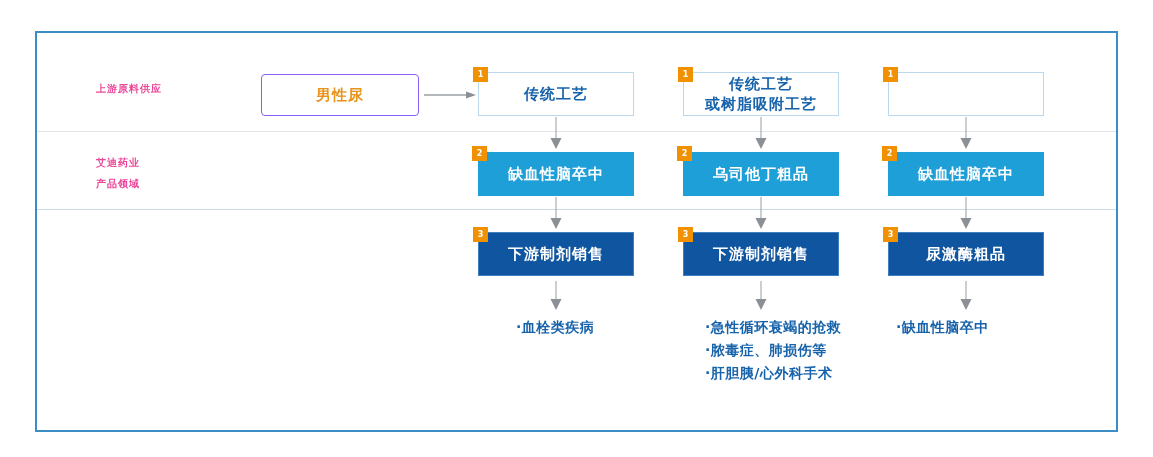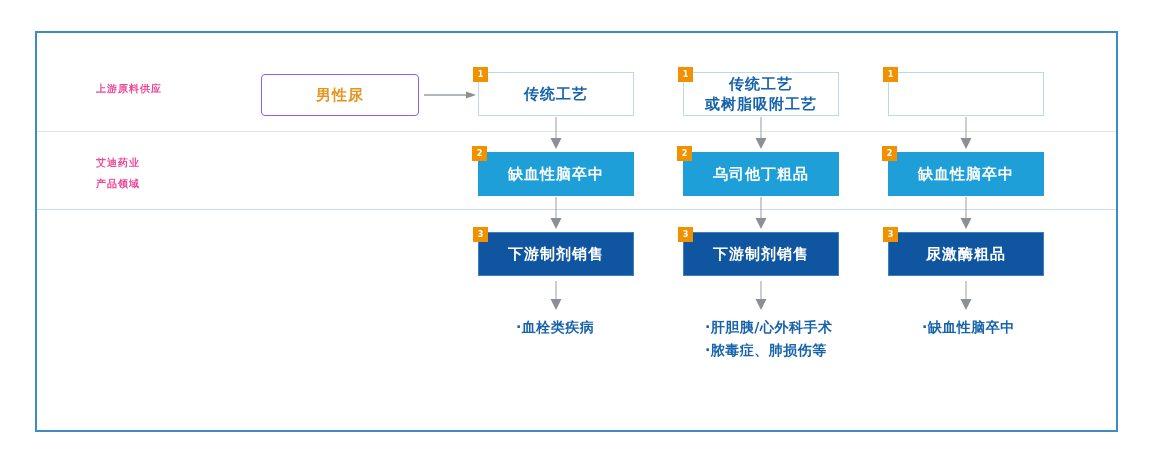--- a/index.html
+++ b/index.html
@@ -222,22 +222,23 @@
     <div class="badge">3</div>
     <span>下游制剂销售</span>
   </div>
 
   <svg class="arrow-v" style="left:755px; top:281px; height:30px;" viewBox="0 0 12 30">
     <line x1="6" y1="0" x2="6" y2="21" stroke="#a9aeb3" stroke-width="1.2"></line>
     <polygon points="6,29 0.5,18 11.5,18" fill="#8b9097"></polygon>
   </svg>
 
   <div class="indications" style="left:705px; top:316px;">
+    <span class="ind-item">·急性循环衰竭的抢救</span>
+    <span class="ind-item">·脓毒症、肺损伤等</span>
     <span class="ind-item">·肝胆胰/心外科手术</span>
-    <span class="ind-item">·脓毒症、肺损伤等</span>
   </div>
 
   <div class="node process" style="left:888px; top:72px; width:156px; height:44px;">
     <div class="badge">1</div>
   </div>
 
   <svg class="arrow-v" style="left:960px; top:117px; height:33px;" viewBox="0 0 12 33">
     <line x1="6" y1="0" x2="6" y2="24" stroke="#a9aeb3" stroke-width="1.2"></line>
     <polygon points="6,32 0.5,21 11.5,21" fill="#8b9097"></polygon>
   </svg>
@@ -255,17 +256,17 @@
   <div class="node formulation" style="left:888px; top:232px; width:156px; height:44px;">
     <div class="badge">3</div>
     <span>尿激酶粗品</span>
   </div>
 
   <svg class="arrow-v" style="left:960px; top:281px; height:30px;" viewBox="0 0 12 30">
     <line x1="6" y1="0" x2="6" y2="21" stroke="#a9aeb3" stroke-width="1.2"></line>
     <polygon points="6,29 0.5,18 11.5,18" fill="#8b9097"></polygon>
   </svg>
 
-  <div class="indications" style="left:922px; top:316px;">
+  <div class="indications" style="left:896px; top:316px;">
     <span class="ind-item">·缺血性脑卒中</span>
   </div>
 
 </div>
 
 </body></html>

